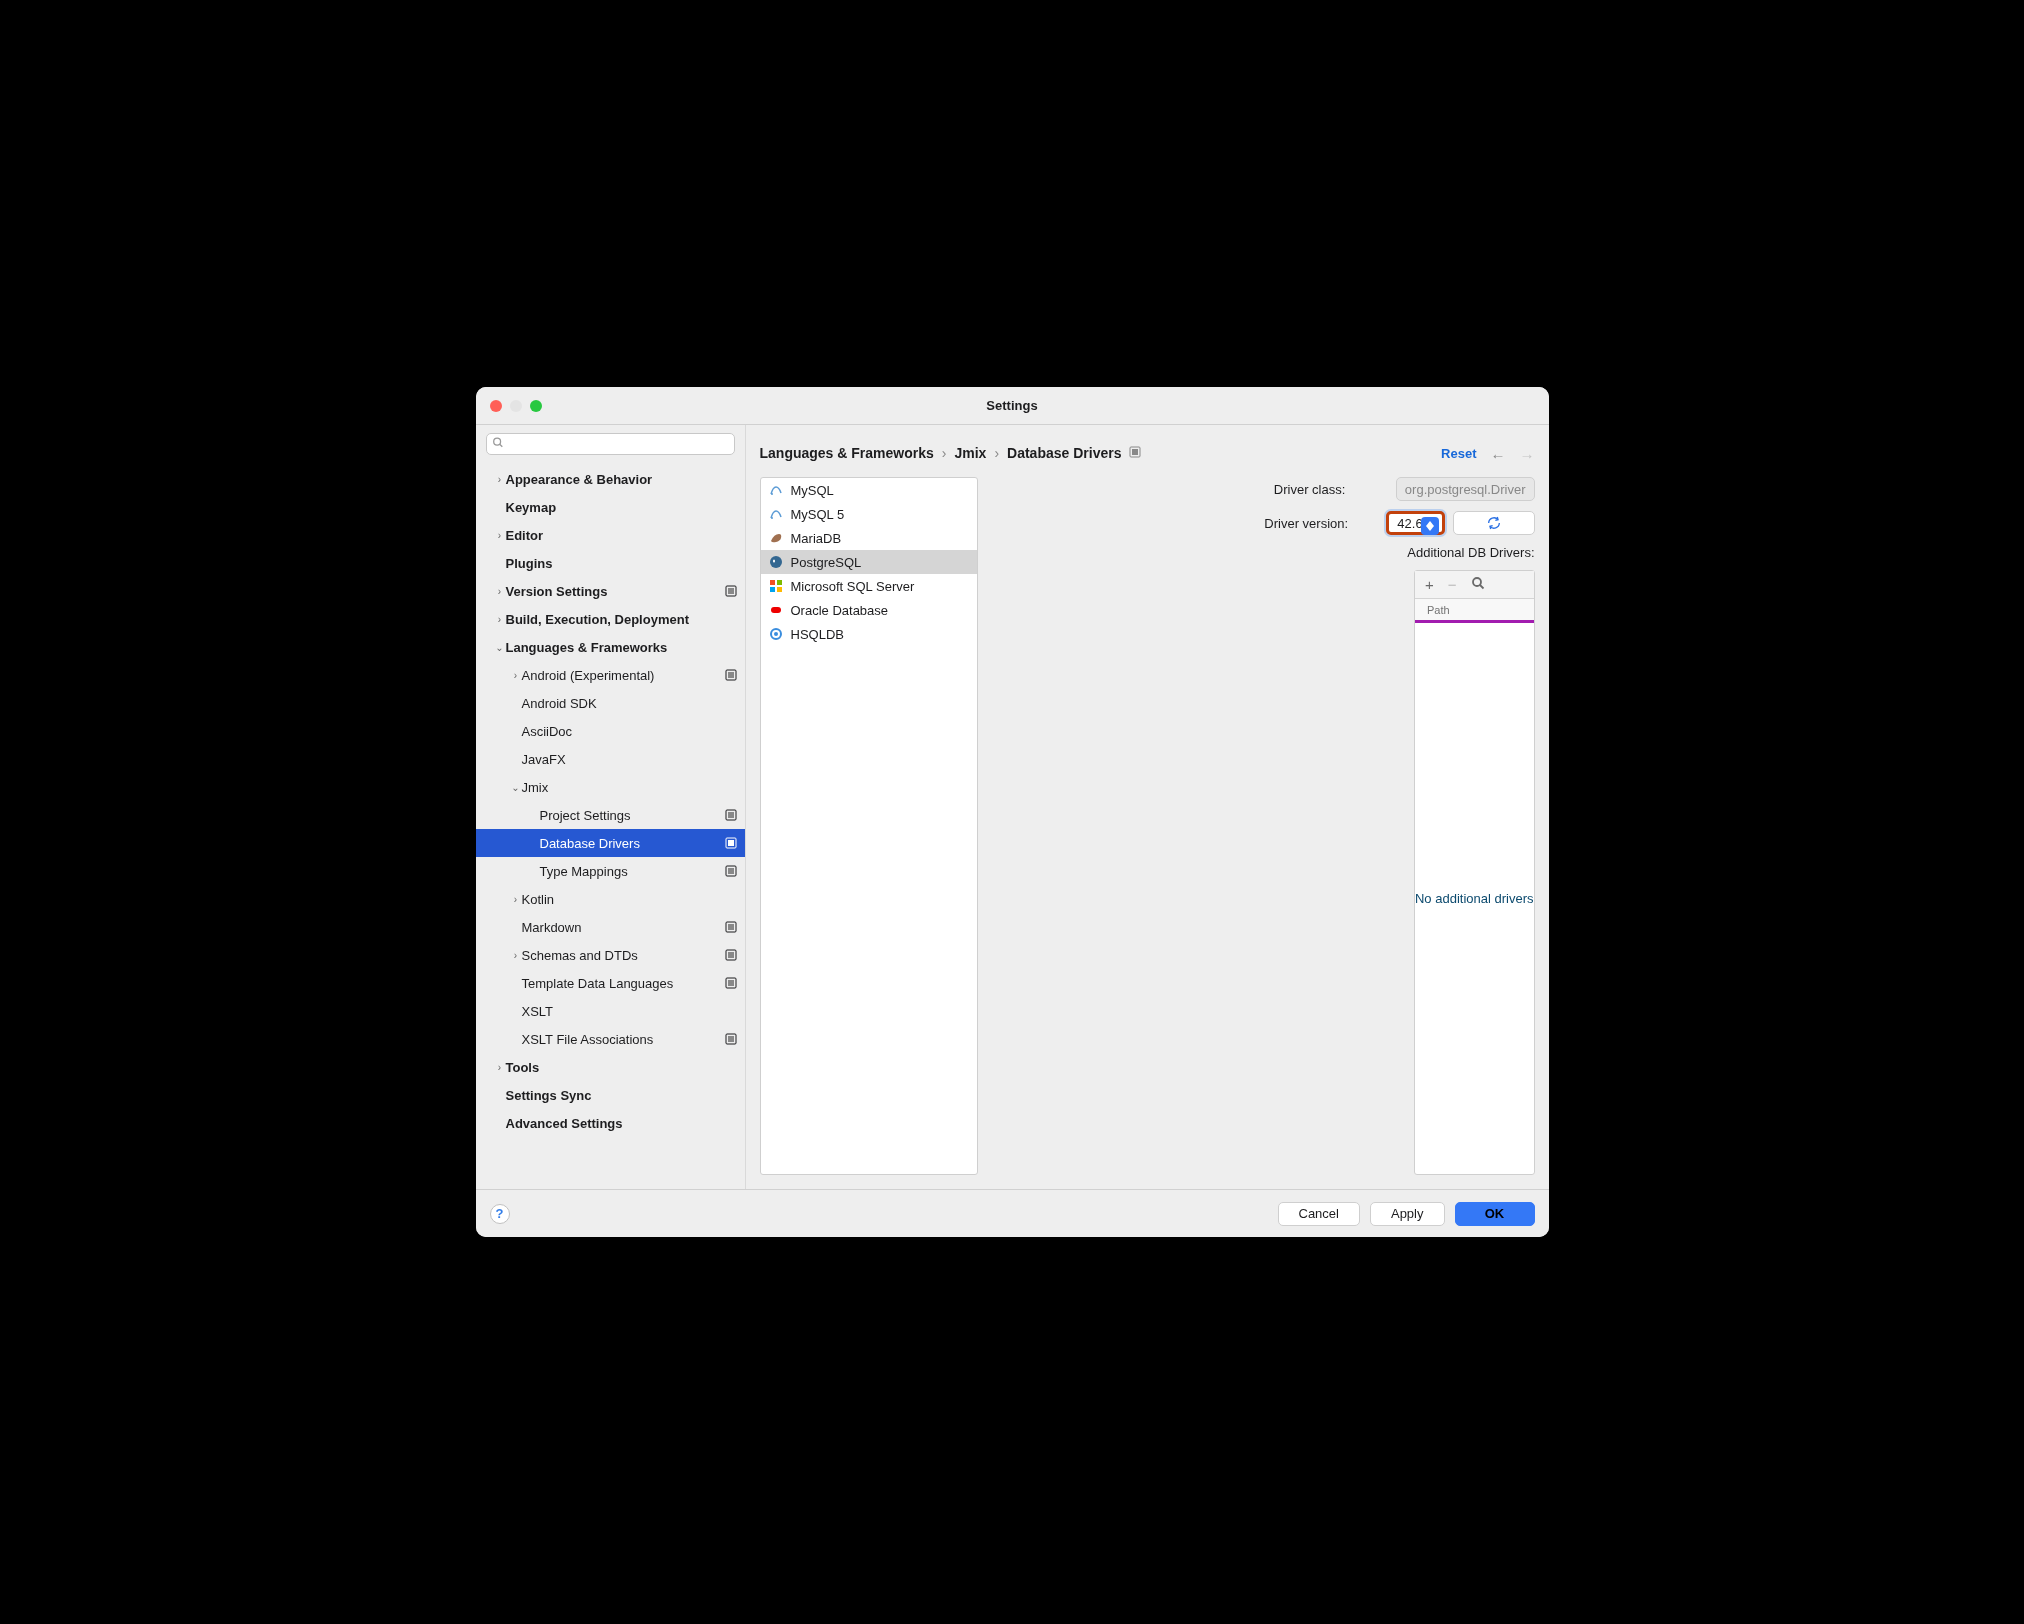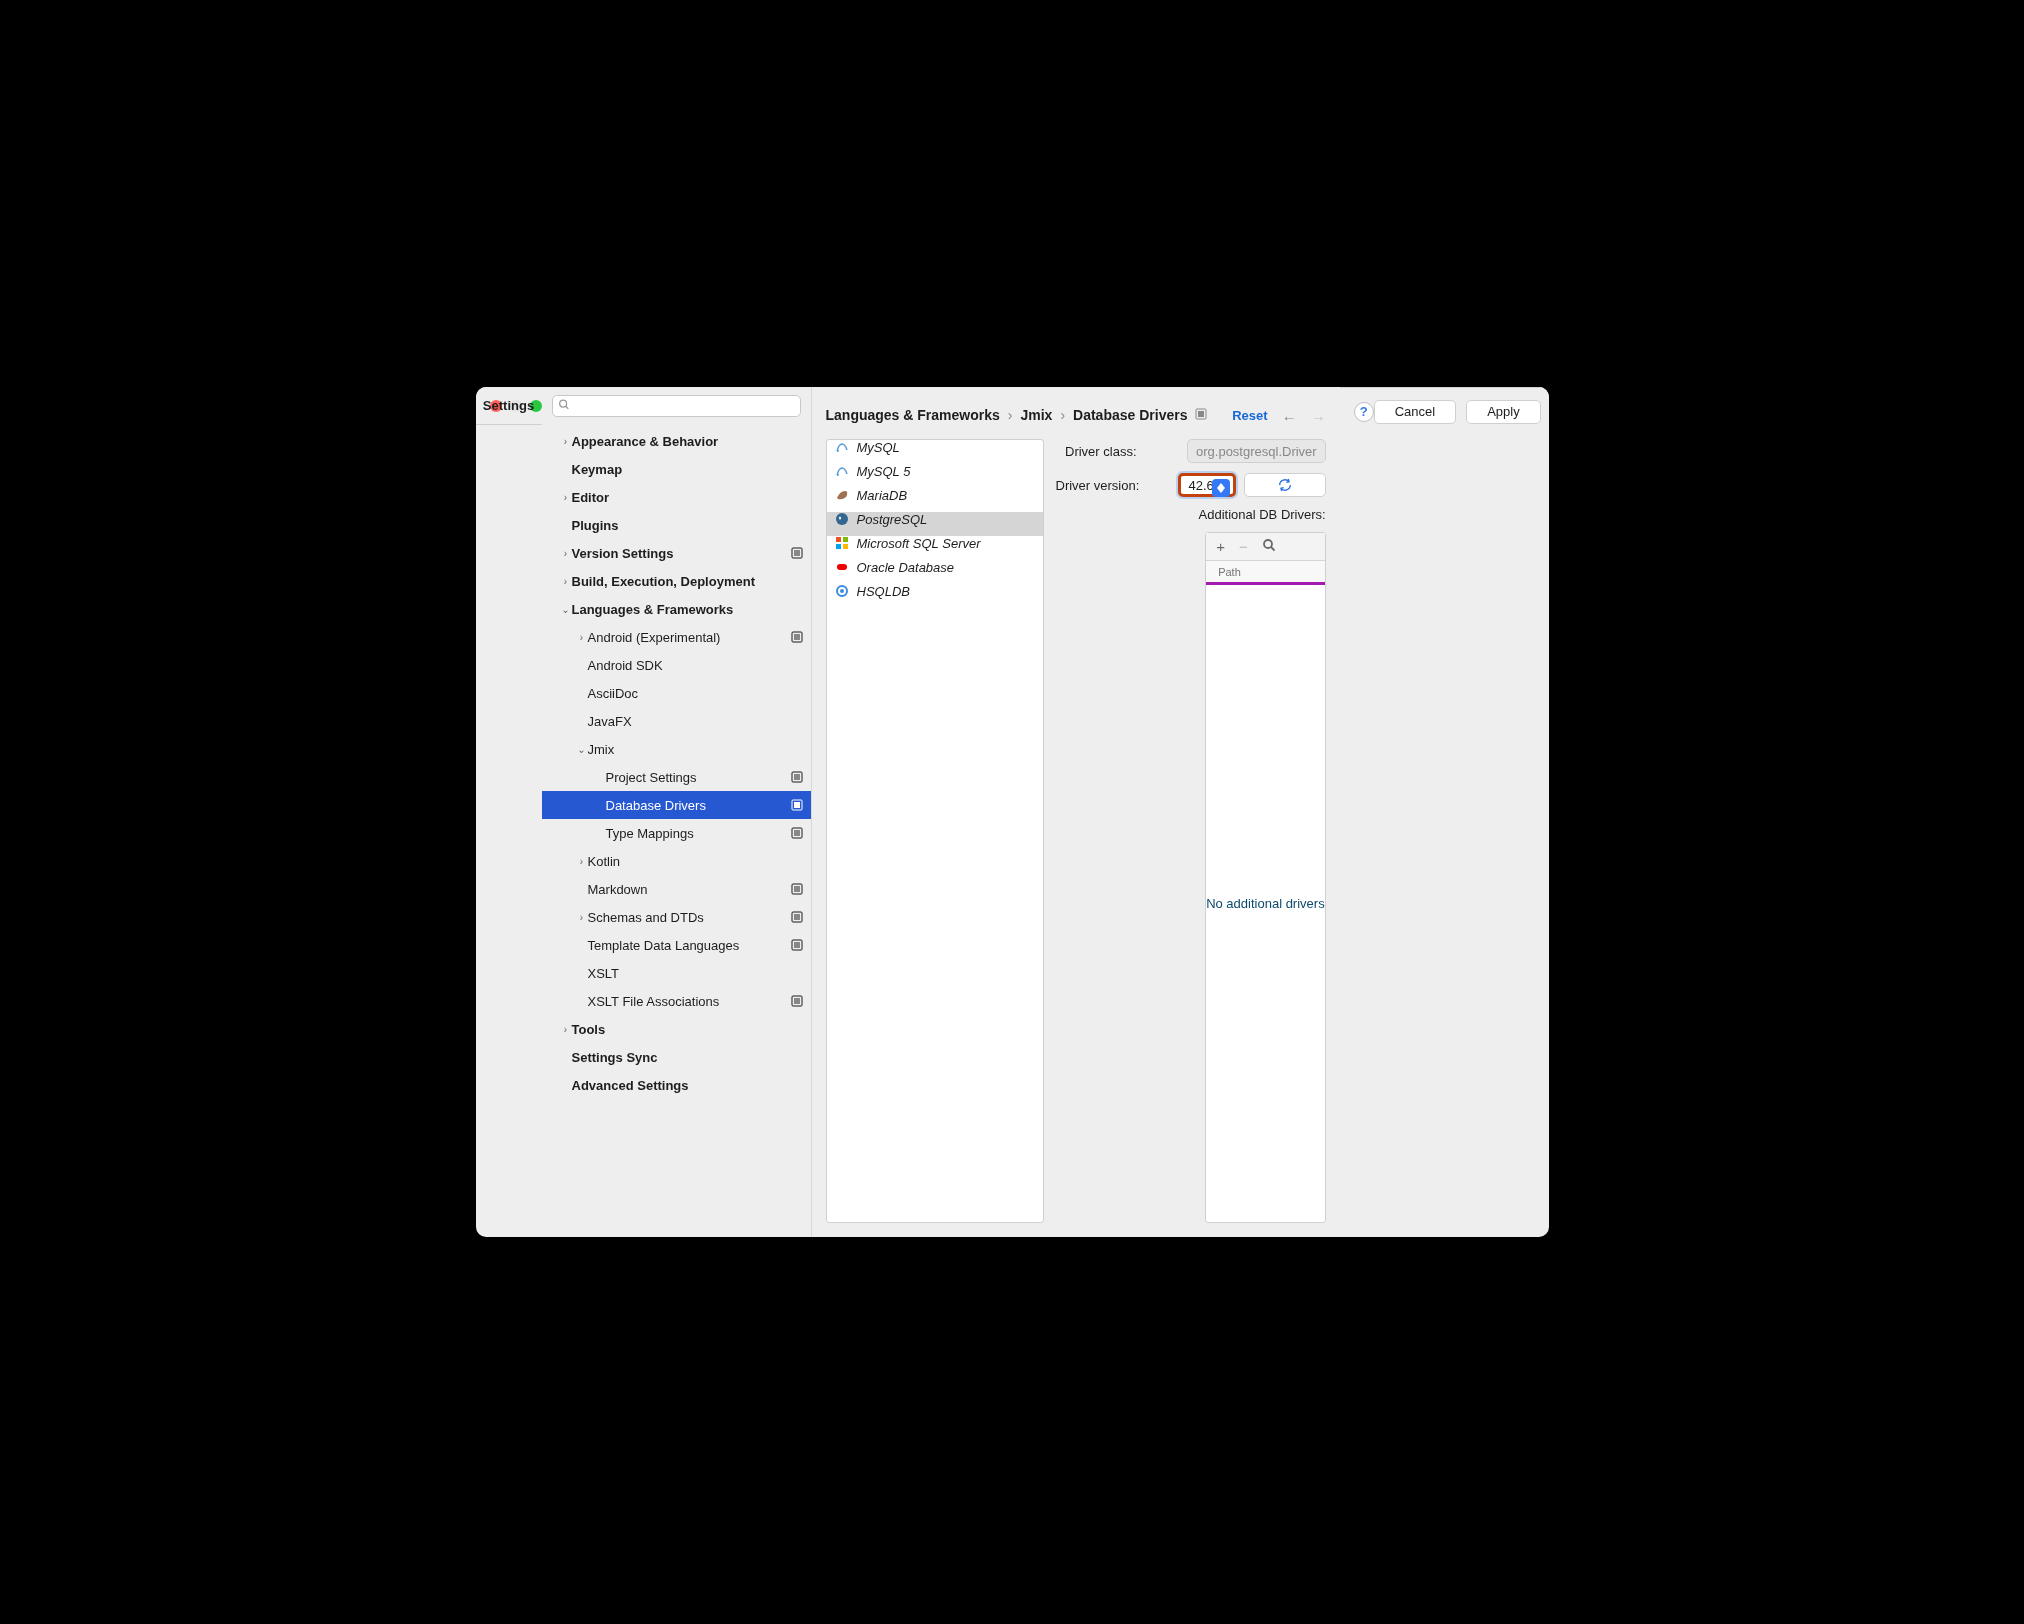--- a/index.html
+++ b/index.html
@@ -13,21 +13,21 @@
   justify-content: center;
   min-height: 100vh;
 }
 .window {
   width: 1073px;
   height: 850px;
   background: #eeeeee;
   border-radius: 10px;
   box-shadow: 0 20px 60px rgba(0,0,0,0.5);
   display: flex;
-  flex-direction: row;
+  flex-direction: column;
   overflow: hidden;
 }
 .titlebar {
   height: 38px;
   background: #eeeeee;
   display: flex;
   align-items: center;
   position: relative;
   border-bottom: 1px solid #d0d0d0;
 }
@@ -159,25 +159,25 @@
 }
 .driver-list {
   width: 218px;
   background: #fff;
   border: 1px solid #cfcfcf;
   border-radius: 3px;
   overflow: hidden;
 }
 .driver-item {
   display: flex;
+  align-items: center;
   gap: 8px;
   height: 24px;
   padding: 0 8px;
   font-size: 13px;
-  font-style: italic;
 }
 .driver-item.selected { background: #d5d5d5; }
 .db-icon {
   width: 14px;
   height: 14px;
   display: flex;
   align-items: center;
   justify-content: center;
 }
 .db-icon svg { width: 14px; height: 14px; }

